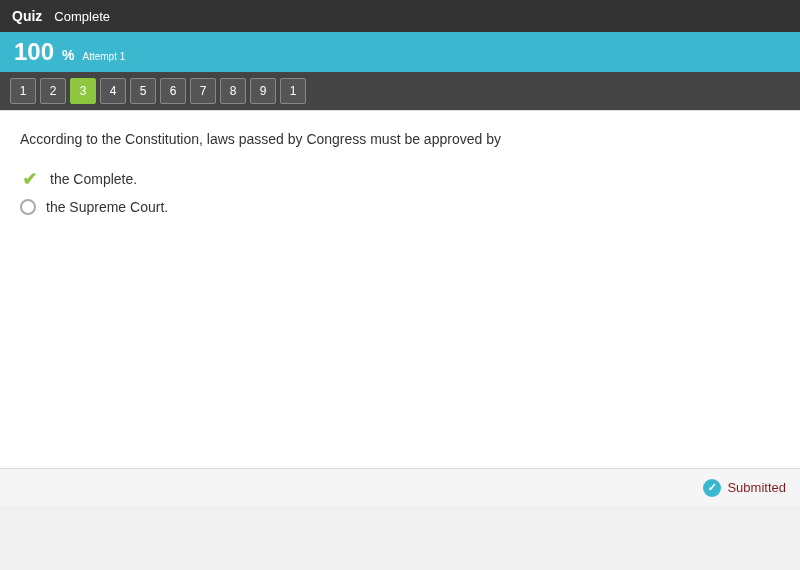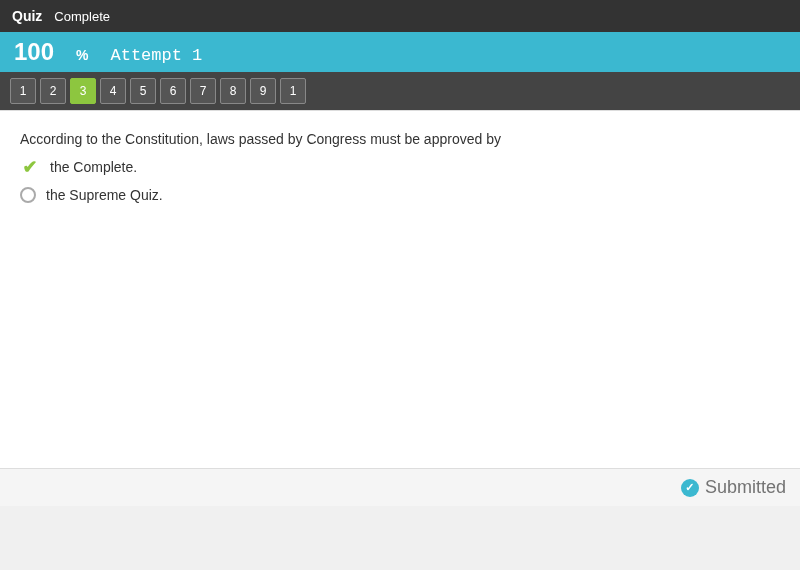--- a/index.html
+++ b/index.html
@@ -31,35 +31,34 @@
       color: #ffffff;
     }
 
     
     .score-bar {
       background: #3bb8d0;
       color: #fff;
       padding: 8px 14px;
       display: flex;
       align-items: baseline;
-      gap: 22px;
+      gap: 8px;
       height: 40px;
     }
     .score-percent {
       font-size: 24px;
       font-weight: bold;
       line-height: 1;
     }
     .score-symbol {
       font-size: 14px;
       font-weight: bold;
     }
     .score-attempt {
-      font-size: 17px;
-      font-family: Liberation Mono, monospace;
+      font-size: 10px;
     }
 
     
     .pagination-bar {
       background: #444;
       padding: 8px 10px;
       display: flex;
       gap: 4px;
       height: 38px;
       align-items: center;
@@ -88,21 +87,21 @@
       background: #fff;
       margin: 0;
       padding: 20px 20px 20px 20px;
       min-height: 390px;
       border-top: 1px solid #ddd;
     }
 
     .question-text {
       font-size: 14px;
       color: #333;
-      margin-bottom: 10px;
+      margin-bottom: 22px;
     }
 
     .answers-list {
       list-style: none;
       display: flex;
       flex-direction: column;
       gap: 10px;
     }
 
     .answer-item {
@@ -162,22 +161,22 @@
       align-items: center;
       justify-content: center;
       flex-shrink: 0;
     }
     .submitted-icon span {
       color: #fff;
       font-size: 11px;
       font-weight: bold;
     }
     .submitted-text {
-      font-size: 18px;
-      color: #737373;
+      font-size: 13px;
+      color: #7f1d1d;
     }
 
     .container {
       position: relative;
       width: 800px;
       height: 506px;
     }
   </style>
 </head>
 <body>
@@ -212,21 +211,21 @@
     <p class="question-text">According to the Constitution, laws passed by Congress must be approved by</p>
     <ul class="answers-list" id="answers-list">
     <li class="answer-item">
           <div class="answer-check">
             <span class="check-mark">✔</span>
           </div>
           <span>the Complete.</span>
         </li>
         <li class="answer-item">
           <div class="answer-radio"></div>
-          <span>the Supreme Quiz.</span>
+          <span>the Supreme Court.</span>
         </li>
       </ul>
   </div>
 
   <div class="footer">
     <div class="submitted-icon">
       <span>✓</span>
     </div>
     <span class="submitted-text">Submitted</span>
   </div>

